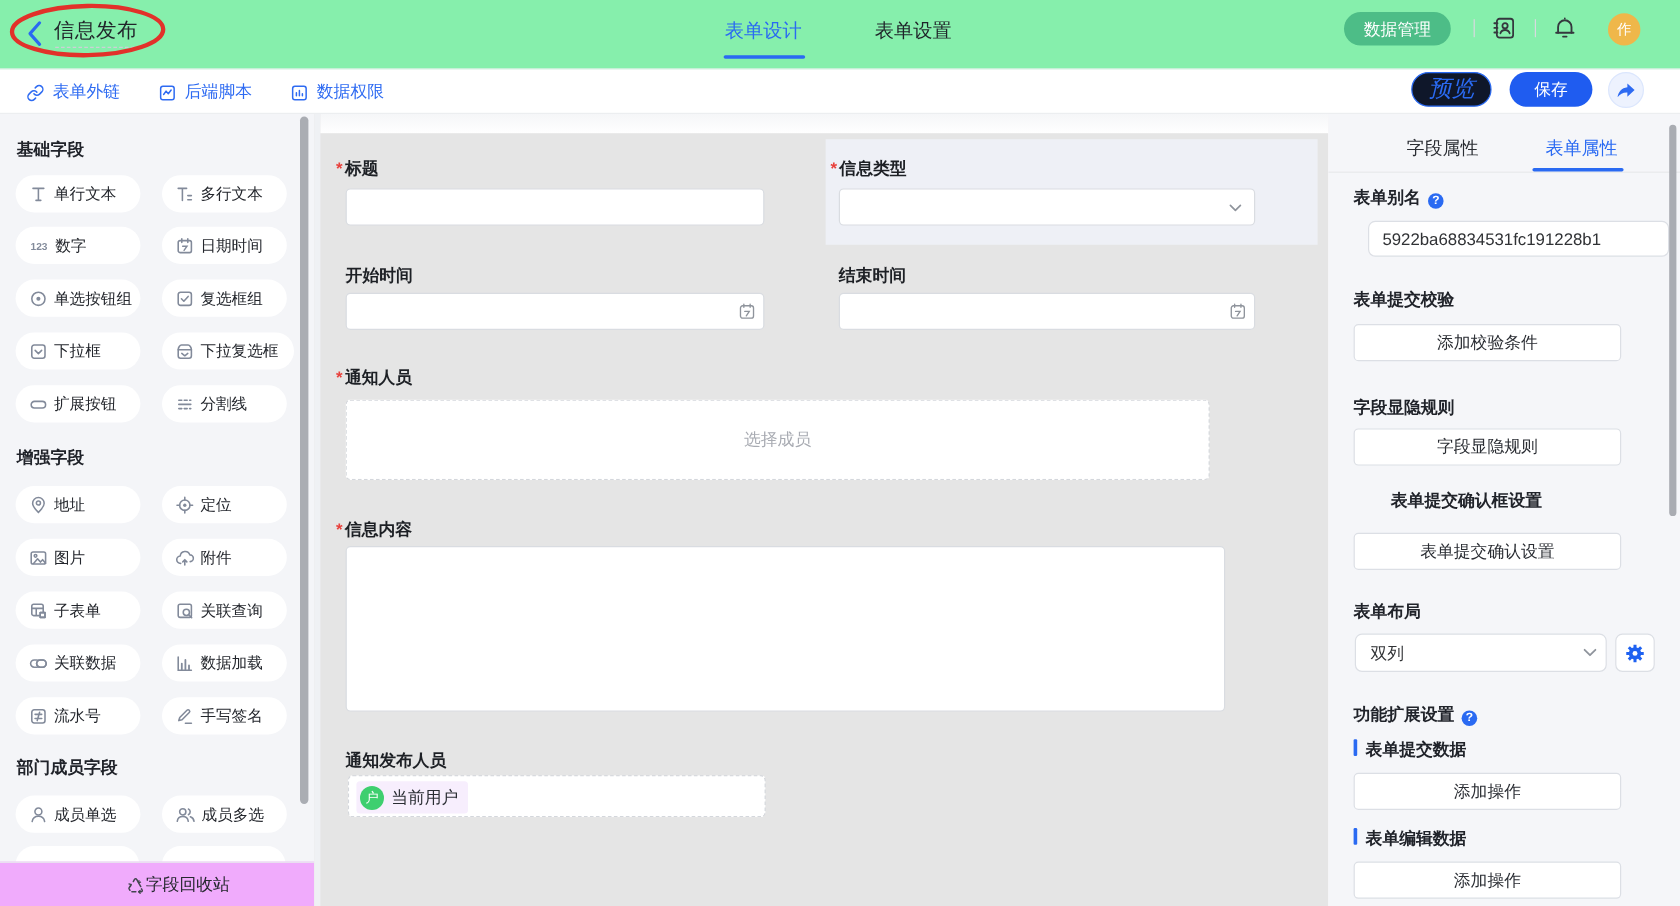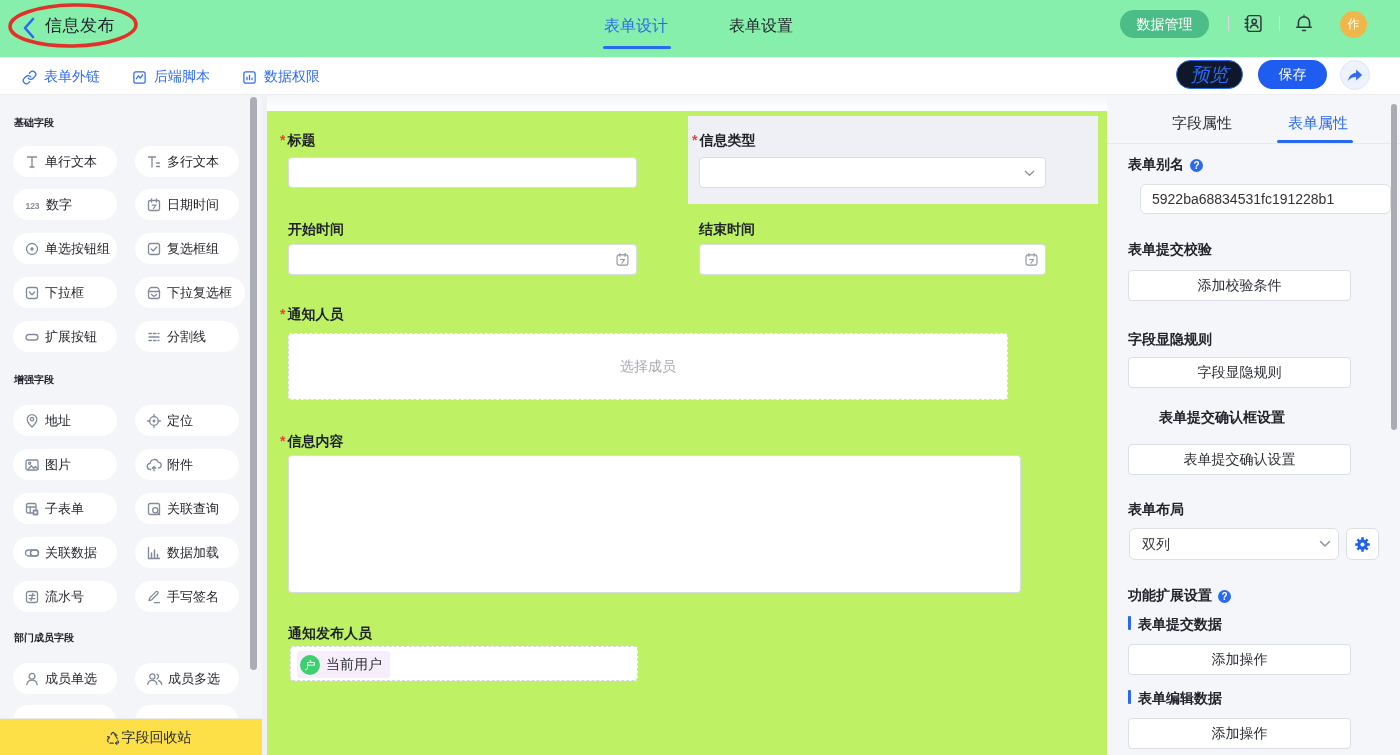--- a/index.html
+++ b/index.html
@@ -18,40 +18,40 @@
 #btnData{position:absolute;left:1120px;top:10px;width:89px;height:28px;border-radius:14px;background:#4dbd87;color:#fff;font-size:14px;text-align:center;line-height:28px;}
 #avatar{position:absolute;left:1340px;top:11px;width:27px;height:27px;border-radius:50%;background:#efb74a;color:#fff;font-size:12px;text-align:center;line-height:27px;}
 
 #toolbar{position:absolute;left:0;top:58px;width:1400px;height:37px;background:#fff;border-bottom:1px solid #eceef0;}
 .tlink{position:absolute;top:8px;height:22px;display:flex;align-items:center;gap:7px;color:#2e6bf2;font-size:14px;}
 #btnPrev{position:absolute;left:1176px;top:2px;width:67px;height:29px;border:1px solid #2a6af2;border-radius:15px;background:#0f172a;color:#2a6af2;font-size:19px;text-align:center;line-height:27px;font-style:italic;}
 #btnSave{position:absolute;left:1258px;top:2px;width:69px;height:29px;border-radius:15px;background:#1f5cf0;color:#fff;font-size:14px;text-align:center;line-height:29px;}
 #btnShare{position:absolute;left:1340px;top:2px;width:30px;height:30px;border-radius:50%;background:#edf2fe;border:1px solid #dbe6fd;display:flex;align-items:center;justify-content:center;}
 
 #sidebar{position:absolute;left:0;top:95px;width:262px;height:660px;background:#f4f5f8;overflow:hidden;}
-.secTitle{position:absolute;left:14px;font-size:10px;font-weight:bold;color:#20232a;}
+.secTitle{position:absolute;left:14px;font-size:14px;font-weight:bold;color:#20232a;}
 .pill{position:absolute;height:31px;width:104px;border-radius:16px;background:#fff;display:flex;align-items:center;gap:5px;padding:0 0 0 11px;font-size:13px;color:#23262c;white-space:nowrap;}
 .pill svg{flex:0 0 auto;}
-#sideBottom{position:absolute;left:0;top:623px;width:262px;height:38px;padding-right:6px;background:#fde047;border-top:1px solid #e9ebee;display:flex;align-items:center;justify-content:center;gap:1px;font-size:14px;color:#25282e;padding-left:40px;}
+#sideBottom{position:absolute;left:0;top:623px;width:262px;height:38px;padding-right:6px;background:#f0abfc;border-top:1px solid #e9ebee;display:flex;align-items:center;justify-content:center;gap:1px;font-size:14px;color:#25282e;padding-left:40px;}
 #sbThumb{position:absolute;left:250px;top:2px;width:7px;height:573px;border-radius:4px;background:#aaadb3;}
 
-#canvas{position:absolute;left:262px;top:95px;width:845px;height:660px;background:#bef264;}
+#canvas{position:absolute;left:262px;top:95px;width:845px;height:660px;background:#e5e5e5;}
 #formPanel{position:absolute;left:11px;top:15px;width:825px;height:640px;}
 .flabel{position:absolute;font-size:14px;font-weight:bold;color:#1d2025;}
 .flabel .req{color:#e8413c;margin-right:2px;font-weight:bold;}
 .finput{position:absolute;background:#fff;border:1px solid #d9dce1;border-radius:4px;}
 .fdash{position:absolute;background:#fff;border:1px dashed #d4d7dc;border-radius:4px;}
 #selBlock{position:absolute;left:415px;top:6px;width:410px;height:88px;background:#eef0f6;}
 .calIc{position:absolute;top:8px;}
 
 #rpanel{position:absolute;left:1107px;top:95px;width:293px;height:660px;background:#f5f6f9;}
 #rtabs{position:absolute;left:0;top:0;width:293px;height:49px;border-bottom:1px solid #e8e9ec;}
 .rtab{position:absolute;top:19px;font-size:15px;}
 #rtabBar{position:absolute;left:170px;top:45px;width:76px;height:3px;background:#2a6af2;border-radius:2px;}
-.rlabel{position:absolute;font-size:14px;font-weight:bold;color:#20232a;display:flex;align-items:center;gap:6px;}
+.rlabel{position:absolute;font-size:14px;font-weight:bold;color:#20232a;display:flex;align-items:flex-end;gap:6px;}
 .rbtn{position:absolute;left:21px;width:223px;height:31px;background:#fff;border:1px solid #dcdfe5;border-radius:4px;font-size:14px;color:#2a2d33;text-align:center;line-height:29px;}
 .qmark{width:13px;height:13px;border-radius:50%;background:#2a6af2;color:#fff;font-size:10px;font-weight:bold;text-align:center;line-height:13px;display:inline-block;}
 .bluebar{position:absolute;left:21px;width:3px;height:14px;background:#2a6af2;border-radius:1px;}
 .rsub{position:absolute;left:31px;font-size:14px;font-weight:bold;color:#20232a;}
 #rpThumb{position:absolute;left:1391px;top:104px;width:6px;height:326px;border-radius:3px;background:#a9acb2;z-index:9;}
 </style>
 </head>
 <body>
 
 <div id="header">

